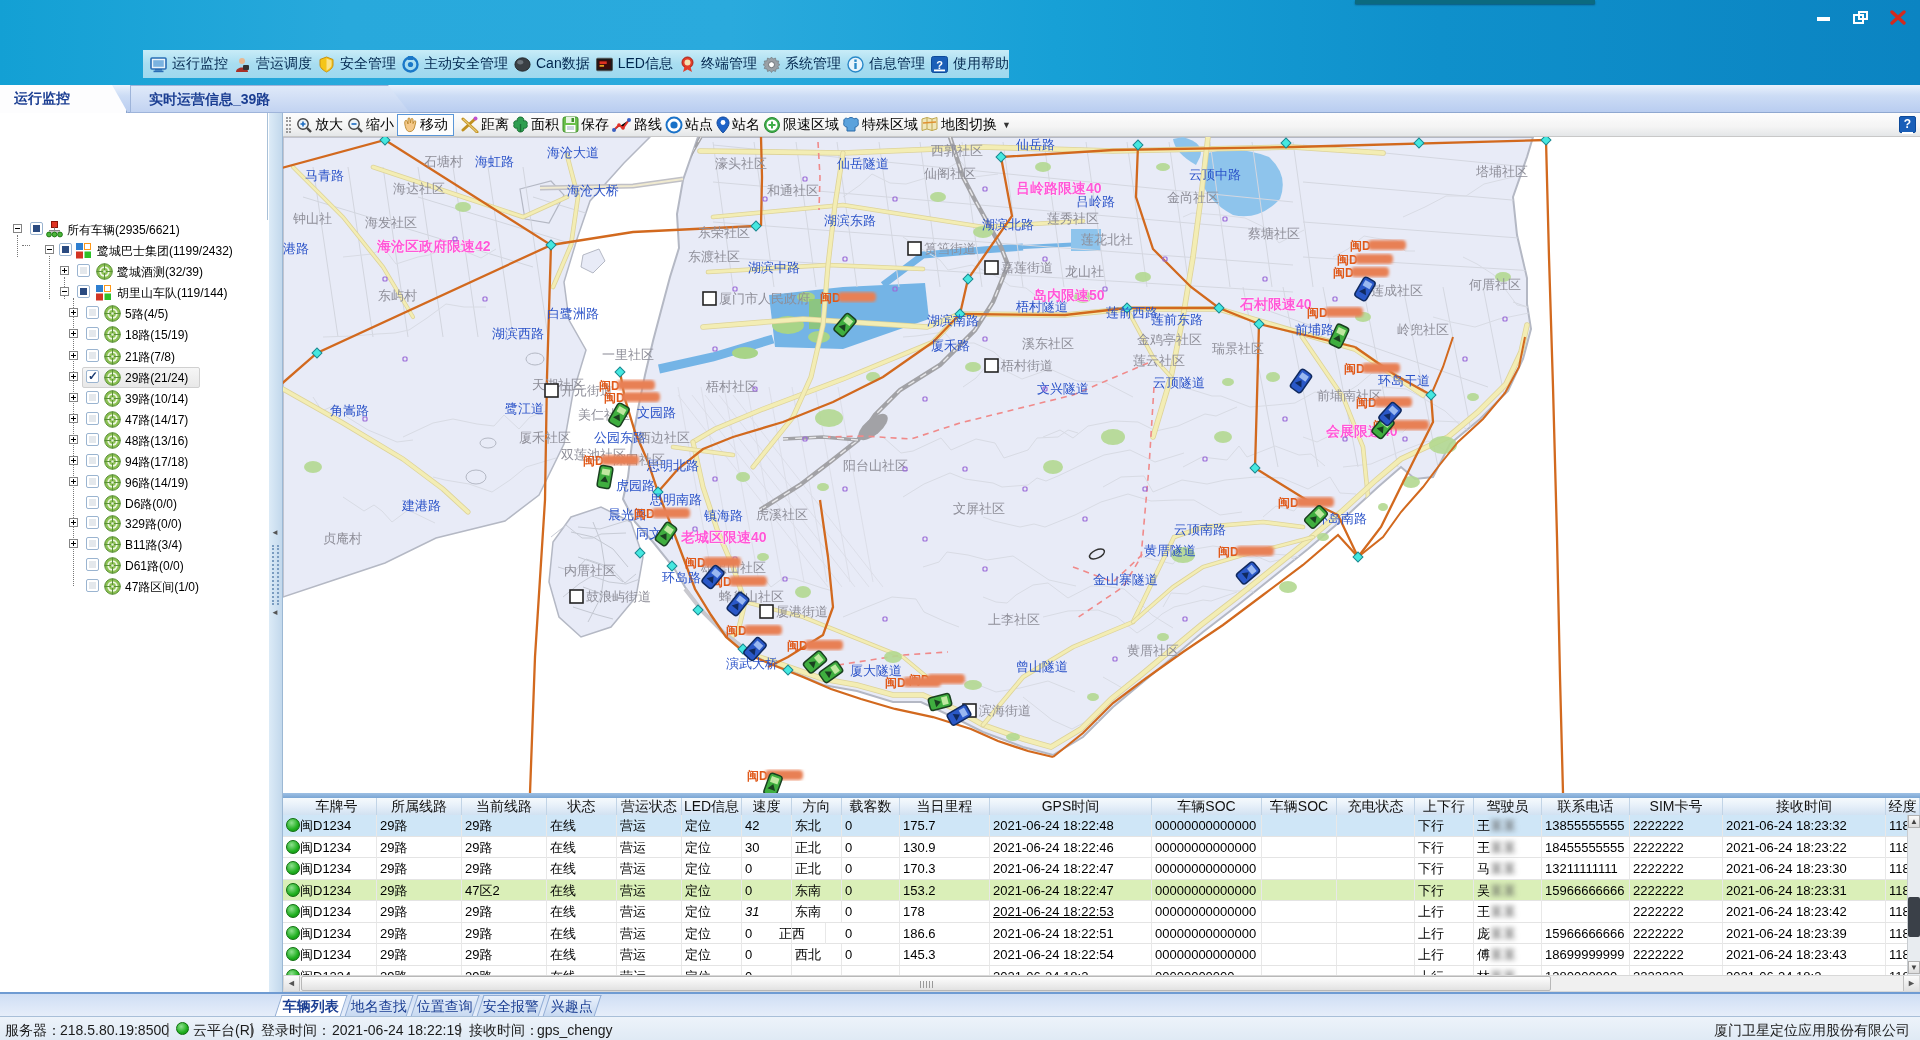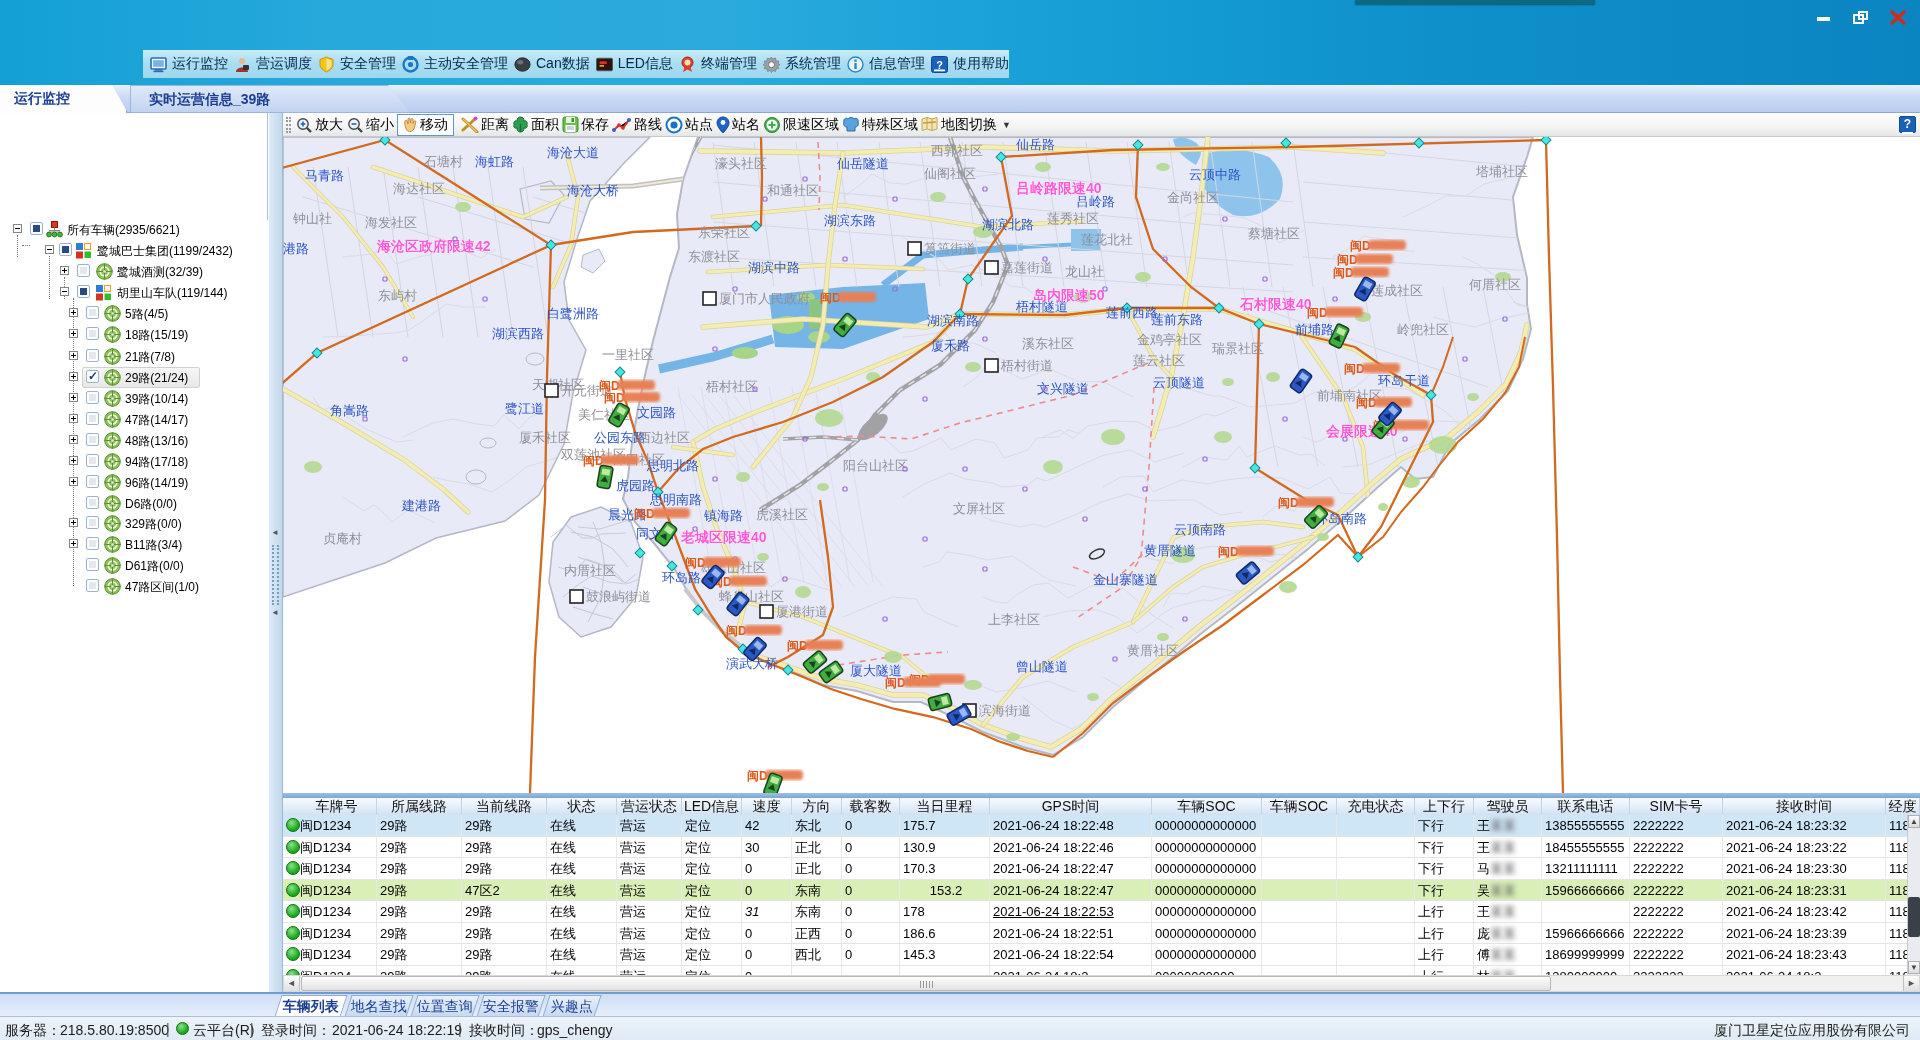--- a/index.html
+++ b/index.html
@@ -1138,21 +1138,21 @@
 <div class="stat"></div>
 <div class="td" style="left:14px;width:80px;">闽D1234</div>
 <div class="td" style="left:94px;width:85px;">29路</div>
 <div class="td" style="left:179px;width:85px;">47区2</div>
 <div class="td" style="left:264px;width:70px;">在线</div>
 <div class="td" style="left:334px;width:65px;">营运</div>
 <div class="td" style="left:399px;width:60px;">定位</div>
 <div class="td" style="left:459px;width:50px;">0</div>
 <div class="td" style="left:509px;width:50px;">东南</div>
 <div class="td" style="left:559px;width:58px;">0</div>
-<div class="td" style="left:617px;width:90px;text-align:center;">153.2</div>
+<div class="td" style="left:617px;width:90px;">153.2</div>
 <div class="td" style="left:707px;width:162px;">2021-06-24 18:22:47</div>
 <div class="td" style="left:869px;width:110px;">00000000000000</div>
 <div class="td" style="left:979px;width:75px;"></div>
 <div class="td" style="left:1054px;width:78px;"></div>
 <div class="td" style="left:1132px;width:59px;">下行</div>
 <div class="td" style="left:1191px;width:68px;">吴<span style="filter:blur(2.5px);color:#555;">某某</span></div>
 <div class="td" style="left:1259px;width:88px;">15966666666</div>
 <div class="td" style="left:1347px;width:93px;">2222222</div>
 <div class="td" style="left:1440px;width:163px;">2021-06-24 18:23:31</div>
 <div class="td" style="left:1603px;width:34px;">118.165</div>
@@ -1182,21 +1182,21 @@
 </div>
 <div class="tr" style="top:124.5px;height:21.5px;background:#fff;border-bottom:1px solid #e4e4e4;">
 <div class="stat"></div>
 <div class="td" style="left:14px;width:80px;">闽D1234</div>
 <div class="td" style="left:94px;width:85px;">29路</div>
 <div class="td" style="left:179px;width:85px;">29路</div>
 <div class="td" style="left:264px;width:70px;">在线</div>
 <div class="td" style="left:334px;width:65px;">营运</div>
 <div class="td" style="left:399px;width:60px;">定位</div>
 <div class="td" style="left:459px;width:50px;">0</div>
-<div class="td" style="left:509px;width:50px;">正西</div>
+<div class="td" style="left:493px;width:50px;">正西</div>
 <div class="td" style="left:559px;width:58px;">0</div>
 <div class="td" style="left:617px;width:90px;">186.6</div>
 <div class="td" style="left:707px;width:162px;">2021-06-24 18:22:51</div>
 <div class="td" style="left:869px;width:110px;">00000000000000</div>
 <div class="td" style="left:979px;width:75px;"></div>
 <div class="td" style="left:1054px;width:78px;"></div>
 <div class="td" style="left:1132px;width:59px;">上行</div>
 <div class="td" style="left:1191px;width:68px;">庞<span style="filter:blur(2.5px);color:#555;">某某</span></div>
 <div class="td" style="left:1259px;width:88px;">15966666666</div>
 <div class="td" style="left:1347px;width:93px;">2222222</div>

